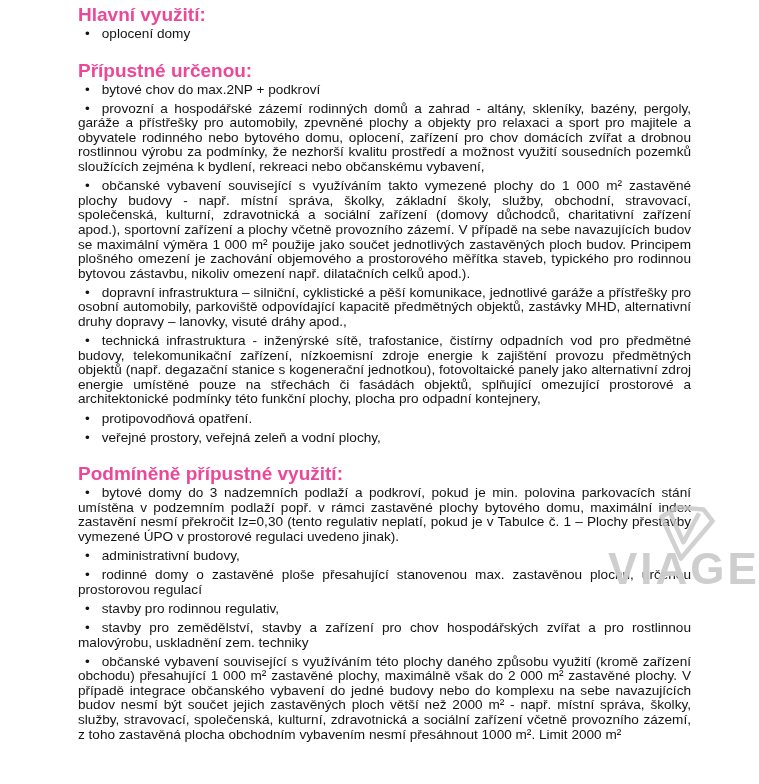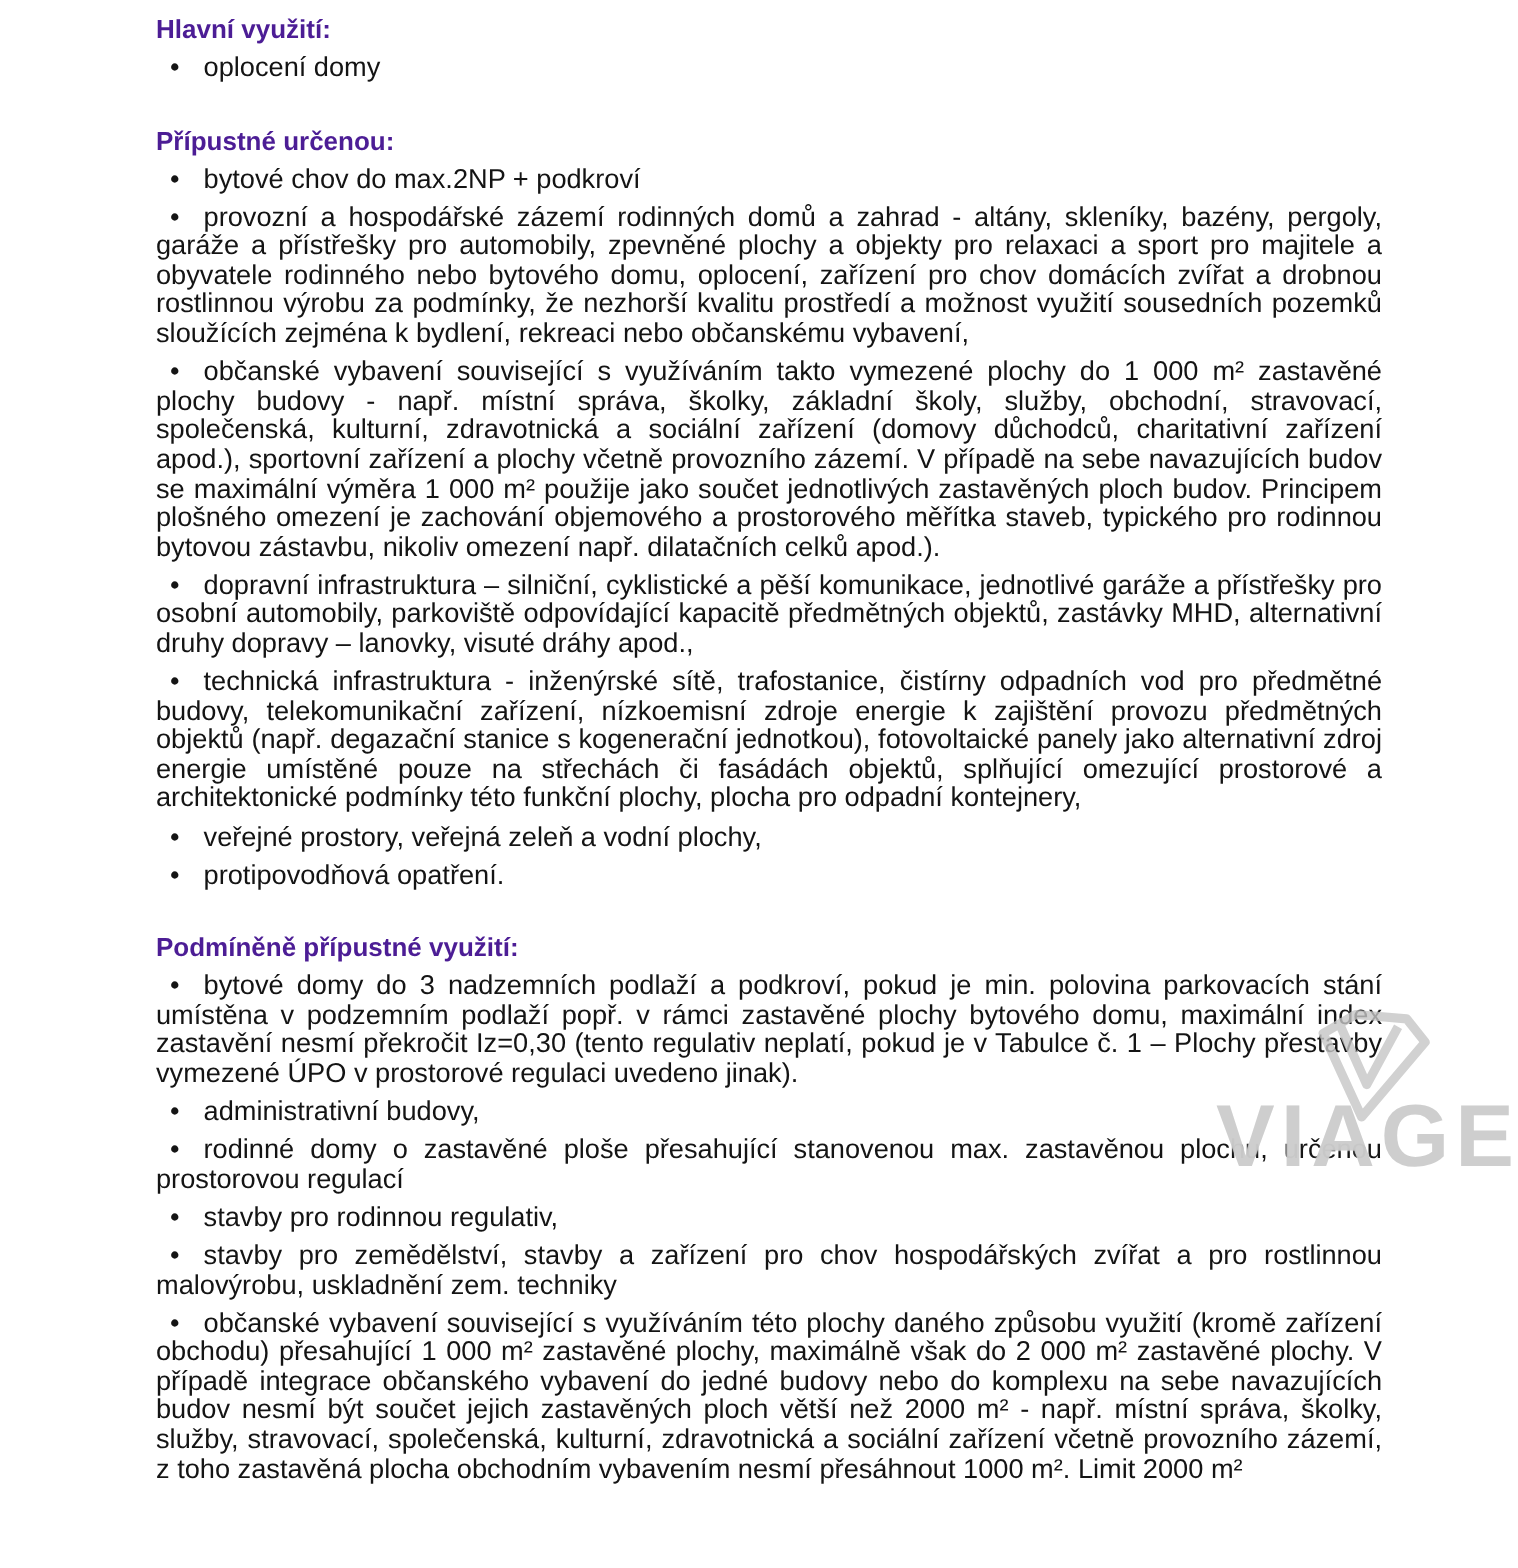--- a/index.html
+++ b/index.html
@@ -18,26 +18,26 @@
   }
   .content {
     position: absolute;
     left: 78px;
     top: 7px;
     width: 613px;
     font-size: 13.6px;
     line-height: 14.6px;
   }
   h2.sec-heading {
-    font-size: 13px;
+    font-size: 19px;
     line-height: 15px;
     font-weight: bold;
     margin: 21px 0 5px 0;
     padding: 0;
-    color: #4c1d95;
+    color: #ec4899;
   }
   section.doc-section:first-of-type h2.sec-heading { margin-top: 0; }
   p.li {
     margin: 0 0 4.5px 0;
     padding: 0;
     text-align: justify;
   }
   span.blt {
     margin-left: 7px;
     margin-right: 12px;
@@ -83,22 +83,22 @@
       <p class="li"><span class="blt">•</span><span>oplocení domy</span></p>
     </section>
 
     <section class="doc-section">
       <h2 class="sec-heading">Přípustné určenou:</h2>
       <p class="li"><span class="blt">•</span><span>bytové chov do max.2NP + podkroví</span></p>
       <p class="li"><span class="blt">•</span><span>provozní a hospodářské zázemí rodinných domů a zahrad - altány, skleníky, bazény, pergoly, garáže a přístřešky pro automobily, zpevněné plochy a objekty pro relaxaci a sport pro majitele a obyvatele rodinného nebo bytového domu, oplocení, zařízení pro chov domácích zvířat a drobnou rostlinnou výrobu za podmínky, že nezhorší kvalitu prostředí a možnost využití sousedních pozemků sloužících zejména k bydlení, rekreaci nebo občanskému vybavení,</span></p>
       <p class="li"><span class="blt">•</span><span>občanské vybavení související s využíváním takto vymezené plochy do 1 000 m² zastavěné plochy budovy - např. místní správa, školky, základní školy, služby, obchodní, stravovací, společenská, kulturní, zdravotnická a sociální zařízení (domovy důchodců, charitativní zařízení apod.), sportovní zařízení a plochy včetně provozního zázemí. V případě na sebe navazujících budov se maximální výměra 1 000 m² použije jako součet jednotlivých zastavěných ploch budov. Principem plošného omezení je zachování objemového a prostorového měřítka staveb, typického pro rodinnou bytovou zástavbu, nikoliv omezení např. dilatačních celků apod.).</span></p>
       <p class="li"><span class="blt">•</span><span>dopravní infrastruktura – silniční, cyklistické a pěší komunikace, jednotlivé garáže a přístřešky pro osobní automobily, parkoviště odpovídající kapacitě předmětných objektů, zastávky MHD, alternativní druhy dopravy – lanovky, visuté dráhy apod.,</span></p>
       <p class="li"><span class="blt">•</span><span>technická infrastruktura - inženýrské sítě, trafostanice, čistírny odpadních vod pro předmětné budovy, telekomunikační zařízení, nízkoemisní zdroje energie k zajištění provozu předmětných objektů (např. degazační stanice s kogenerační jednotkou), fotovoltaické panely jako alternativní zdroj energie umístěné pouze na střechách či fasádách objektů, splňující omezující prostorové a architektonické podmínky této funkční plochy, plocha pro odpadní kontejnery,</span></p>
+      <p class="li"><span class="blt">•</span><span>protipovodňová opatření.</span></p>
       <p class="li"><span class="blt">•</span><span>veřejné prostory, veřejná zeleň a vodní plochy,</span></p>
-      <p class="li"><span class="blt">•</span><span>protipovodňová opatření.</span></p>
     </section>
 
     <section class="doc-section">
       <h2 class="sec-heading">Podmíněně přípustné využití:</h2>
       <p class="li"><span class="blt">•</span><span>bytové domy do 3 nadzemních podlaží a podkroví, pokud je min. polovina parkovacích stání umístěna v podzemním podlaží popř. v rámci zastavěné plochy bytového domu, maximální index zastavění nesmí překročit Iz=0,30 (tento regulativ neplatí, pokud je v Tabulce č. 1 – Plochy přestavby vymezené ÚPO v prostorové regulaci uvedeno jinak).</span></p>
       <p class="li"><span class="blt">•</span><span>administrativní budovy,</span></p>
       <p class="li"><span class="blt">•</span><span>rodinné domy o zastavěné ploše přesahující stanovenou max. zastavěnou plochu, určenou prostorovou regulací</span></p>
       <p class="li"><span class="blt">•</span><span>stavby pro rodinnou regulativ,</span></p>
       <p class="li"><span class="blt">•</span><span>stavby pro zemědělství, stavby a zařízení pro chov hospodářských zvířat a pro rostlinnou malovýrobu, uskladnění zem. techniky</span></p>
       <p class="li"><span class="blt">•</span><span>občanské vybavení související s využíváním této plochy daného způsobu využití (kromě zařízení obchodu) přesahující 1 000 m² zastavěné plochy, maximálně však do 2 000 m² zastavěné plochy. V případě integrace občanského vybavení do jedné budovy nebo do komplexu na sebe navazujících budov nesmí být součet jejich zastavěných ploch větší než 2000 m² - např. místní správa, školky, služby, stravovací, společenská, kulturní, zdravotnická a sociální zařízení včetně provozního zázemí, z toho zastavěná plocha obchodním vybavením nesmí přesáhnout 1000 m². Limit 2000 m²</span></p>

